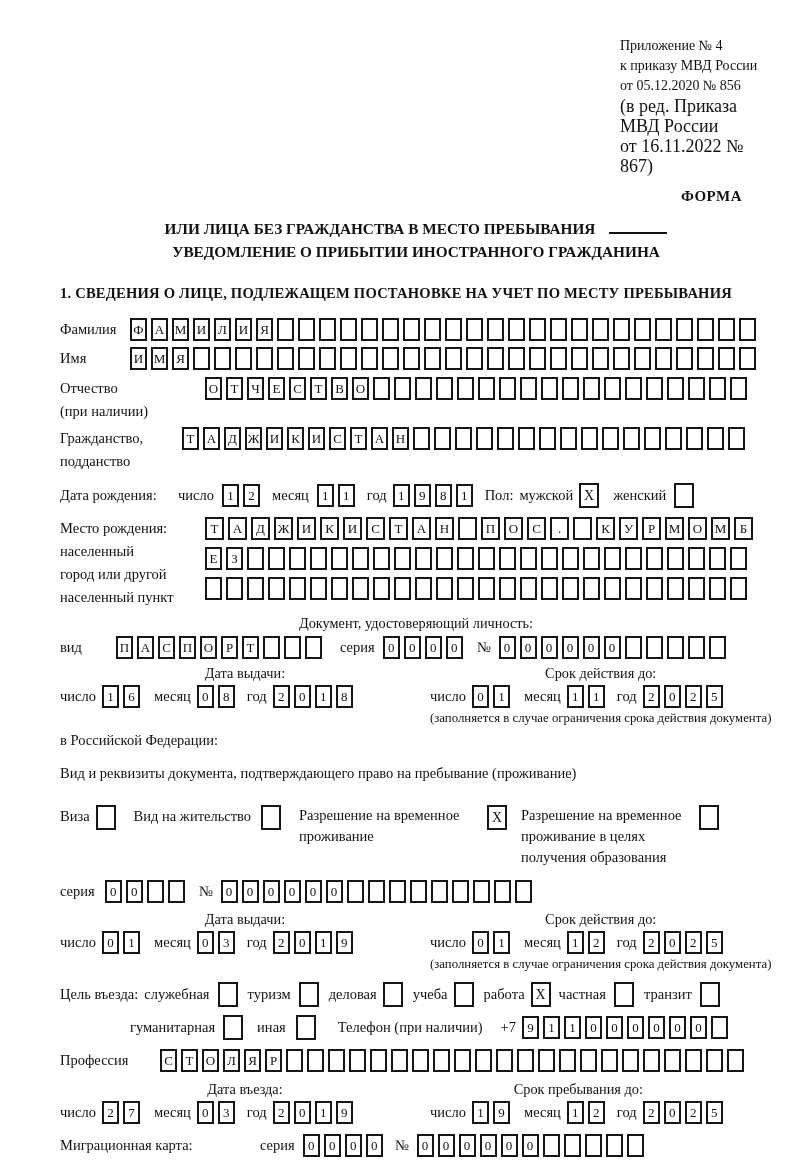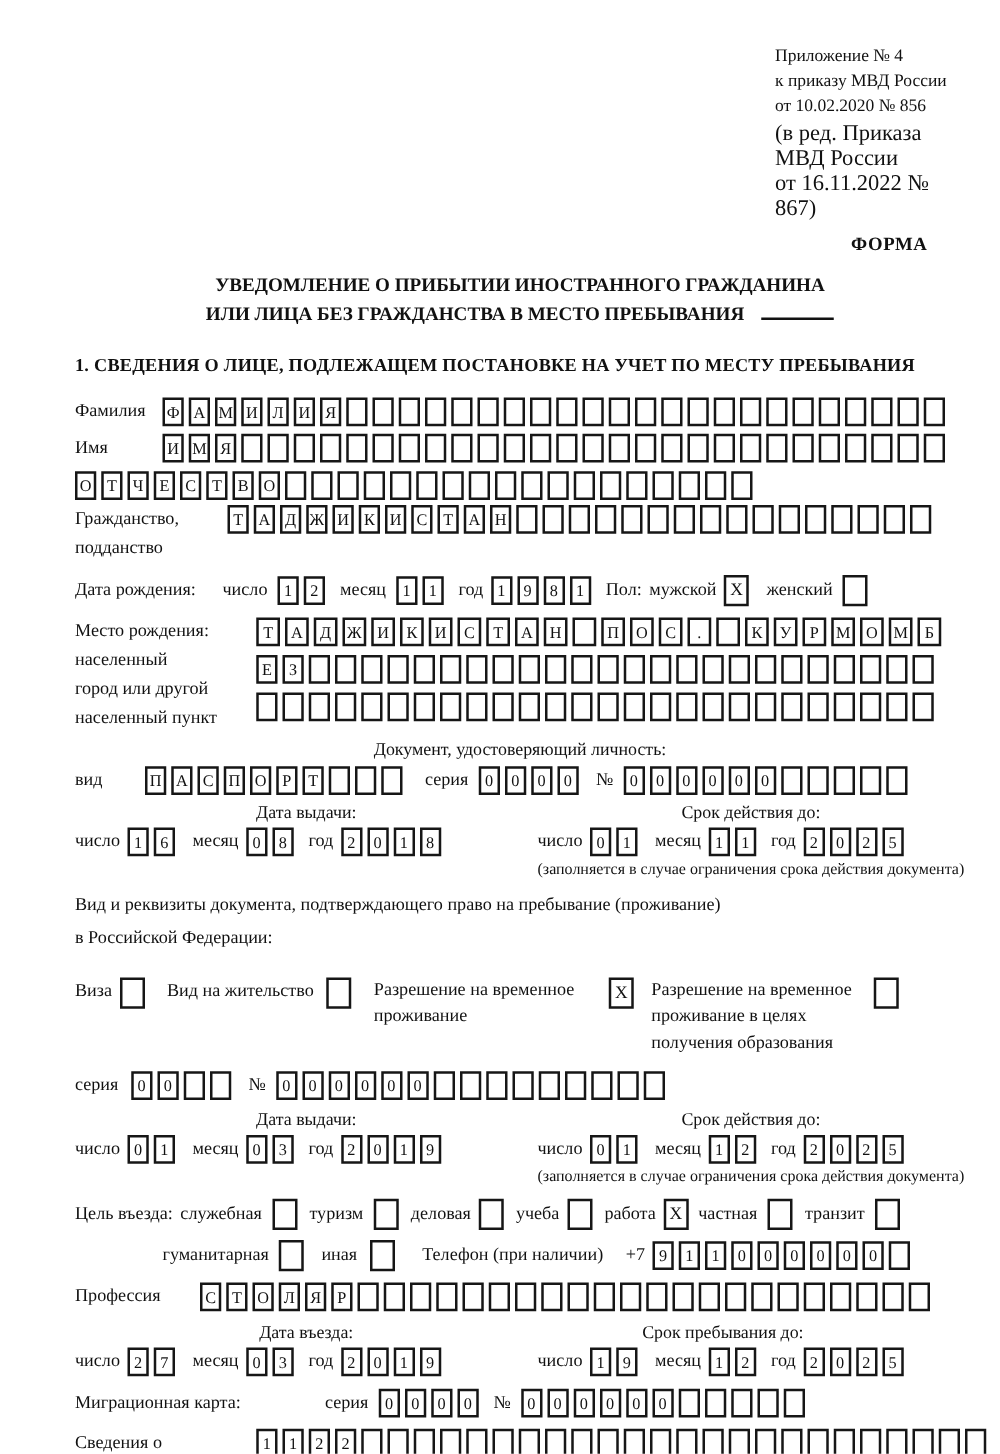--- a/index.html
+++ b/index.html
@@ -42,30 +42,30 @@
   .cellrow-gap{margin-bottom:7px;}
 </style>
 </head>
 <body>
 
 <div class="page">
 
   <div class="appendix">
     <div>Приложение № 4</div>
     <div>к приказу МВД России</div>
-    <div>от 10.02.2020 № 856</div>
+    <div>от 05.12.2020 № 856</div>
     <div class="small">(в ред. Приказа МВД России</div>
     <div class="small">от 16.11.2022 № 867)</div>
   </div>
 
   <div class="forma">ФОРМА</div>
 
   <div class="title">
+    <div><span>ИЛИ ЛИЦА БЕЗ ГРАЖДАНСТВА В МЕСТО ПРЕБЫВАНИЯ</span><span class="blank-line"></span></div>
     <div>УВЕДОМЛЕНИЕ О ПРИБЫТИИ ИНОСТРАННОГО ГРАЖДАНИНА</div>
-    <div><span>ИЛИ ЛИЦА БЕЗ ГРАЖДАНСТВА В МЕСТО ПРЕБЫВАНИЯ</span><span class="blank-line"></span></div>
   </div>
 
   <div class="sec1">1. СВЕДЕНИЯ О ЛИЦЕ, ПОДЛЕЖАЩЕМ ПОСТАНОВКЕ НА УЧЕТ ПО МЕСТУ ПРЕБЫВАНИЯ</div>
 
   <div class="row" style="margin-top:16px">
     <span class="lbl" style="width:70px">Фамилия</span>
     <div class="cells">
         <span class="cell">Ф</span>
         <span class="cell">А</span>
         <span class="cell">М</span>
@@ -129,20 +129,24 @@
         <span class="cell"></span>
         <span class="cell"></span>
         <span class="cell"></span>
         <span class="cell"></span>
         <span class="cell"></span>
         <span class="cell"></span>
       </div>
   </div>
 
   <div class="row top" style="margin-top:7px">
+    <div class="lbl-col" style="width:145px">
+      <div>Отчество</div>
+      <div>(при наличии)</div>
+    </div>
     <div class="cells">
         <span class="cell">О</span>
         <span class="cell">Т</span>
         <span class="cell">Ч</span>
         <span class="cell">Е</span>
         <span class="cell">С</span>
         <span class="cell">Т</span>
         <span class="cell">В</span>
         <span class="cell">О</span>
         <span class="cell"></span>
@@ -400,22 +404,22 @@
             <span class="cell">2</span>
             <span class="cell">0</span>
             <span class="cell">2</span>
             <span class="cell">5</span>
           </div>
       </div>
       <div class="note">(заполняется в случае ограничения срока действия документа)</div>
     </div>
   </div>
 
+  <div class="intro" style="margin-top:2px">в Российской Федерации:</div>
   <div class="intro">Вид и реквизиты документа, подтверждающего право на пребывание (проживание)</div>
-  <div class="intro" style="margin-top:2px">в Российской Федерации:</div>
 
   <div class="row top" style="margin-top:20px">
     <span class="lbl mr6" style="margin-top:3px">Виза</span>
     <span class="checkbox"></span>
     <span class="lbl mr10" style="margin-left:18px;margin-top:3px">Вид на жительство</span>
     <span class="checkbox"></span>
     <span class="opt-label lbl" style="width:188px;margin-left:18px">Разрешение на временное проживание</span>
     <span class="checkbox">X</span>
     <span class="opt-label lbl" style="width:178px;margin-left:14px">Разрешение на временное проживание в целях получения образования</span>
     <span class="checkbox"></span>

